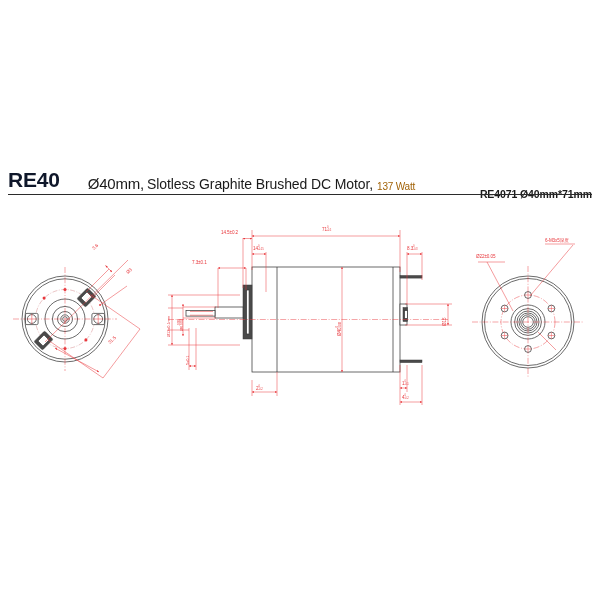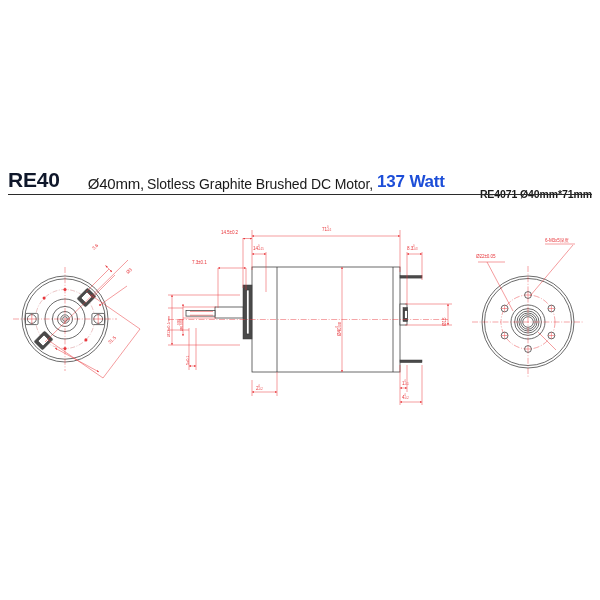--- a/index.html
+++ b/index.html
@@ -23,21 +23,21 @@
     font-size:21px;font-weight:bold;color:#0f172a;letter-spacing:-0.2px;
   }
   .h-dia{
     font-size:15px;color:#1a1a1a;margin-left:28px;letter-spacing:-0.2px;
   }
   .h-desc{
     font-size:14px;color:#1a1a1a;margin-left:3px;letter-spacing:-0.1px;
     padding-bottom:0.5px;
   }
   .h-watt{
-    font-size:17px;font-weight:bold;color:#1d4ed8;margin-left:4px;letter-spacing:-0.2px;
+    font-size:10px;font-weight:normal;color:#a16207;margin-left:4px;letter-spacing:-0.2px;
   }
   .h-right{
     position:absolute;right:8px;bottom:0px;
     font-size:10.5px;font-weight:bold;color:#1a1a1a;letter-spacing:-0.1px;
     white-space:nowrap;
   }
   .header-rule{
     position:absolute;left:8px;top:24px;width:584px;height:1px;background:#2b2b2b;
   }
 

